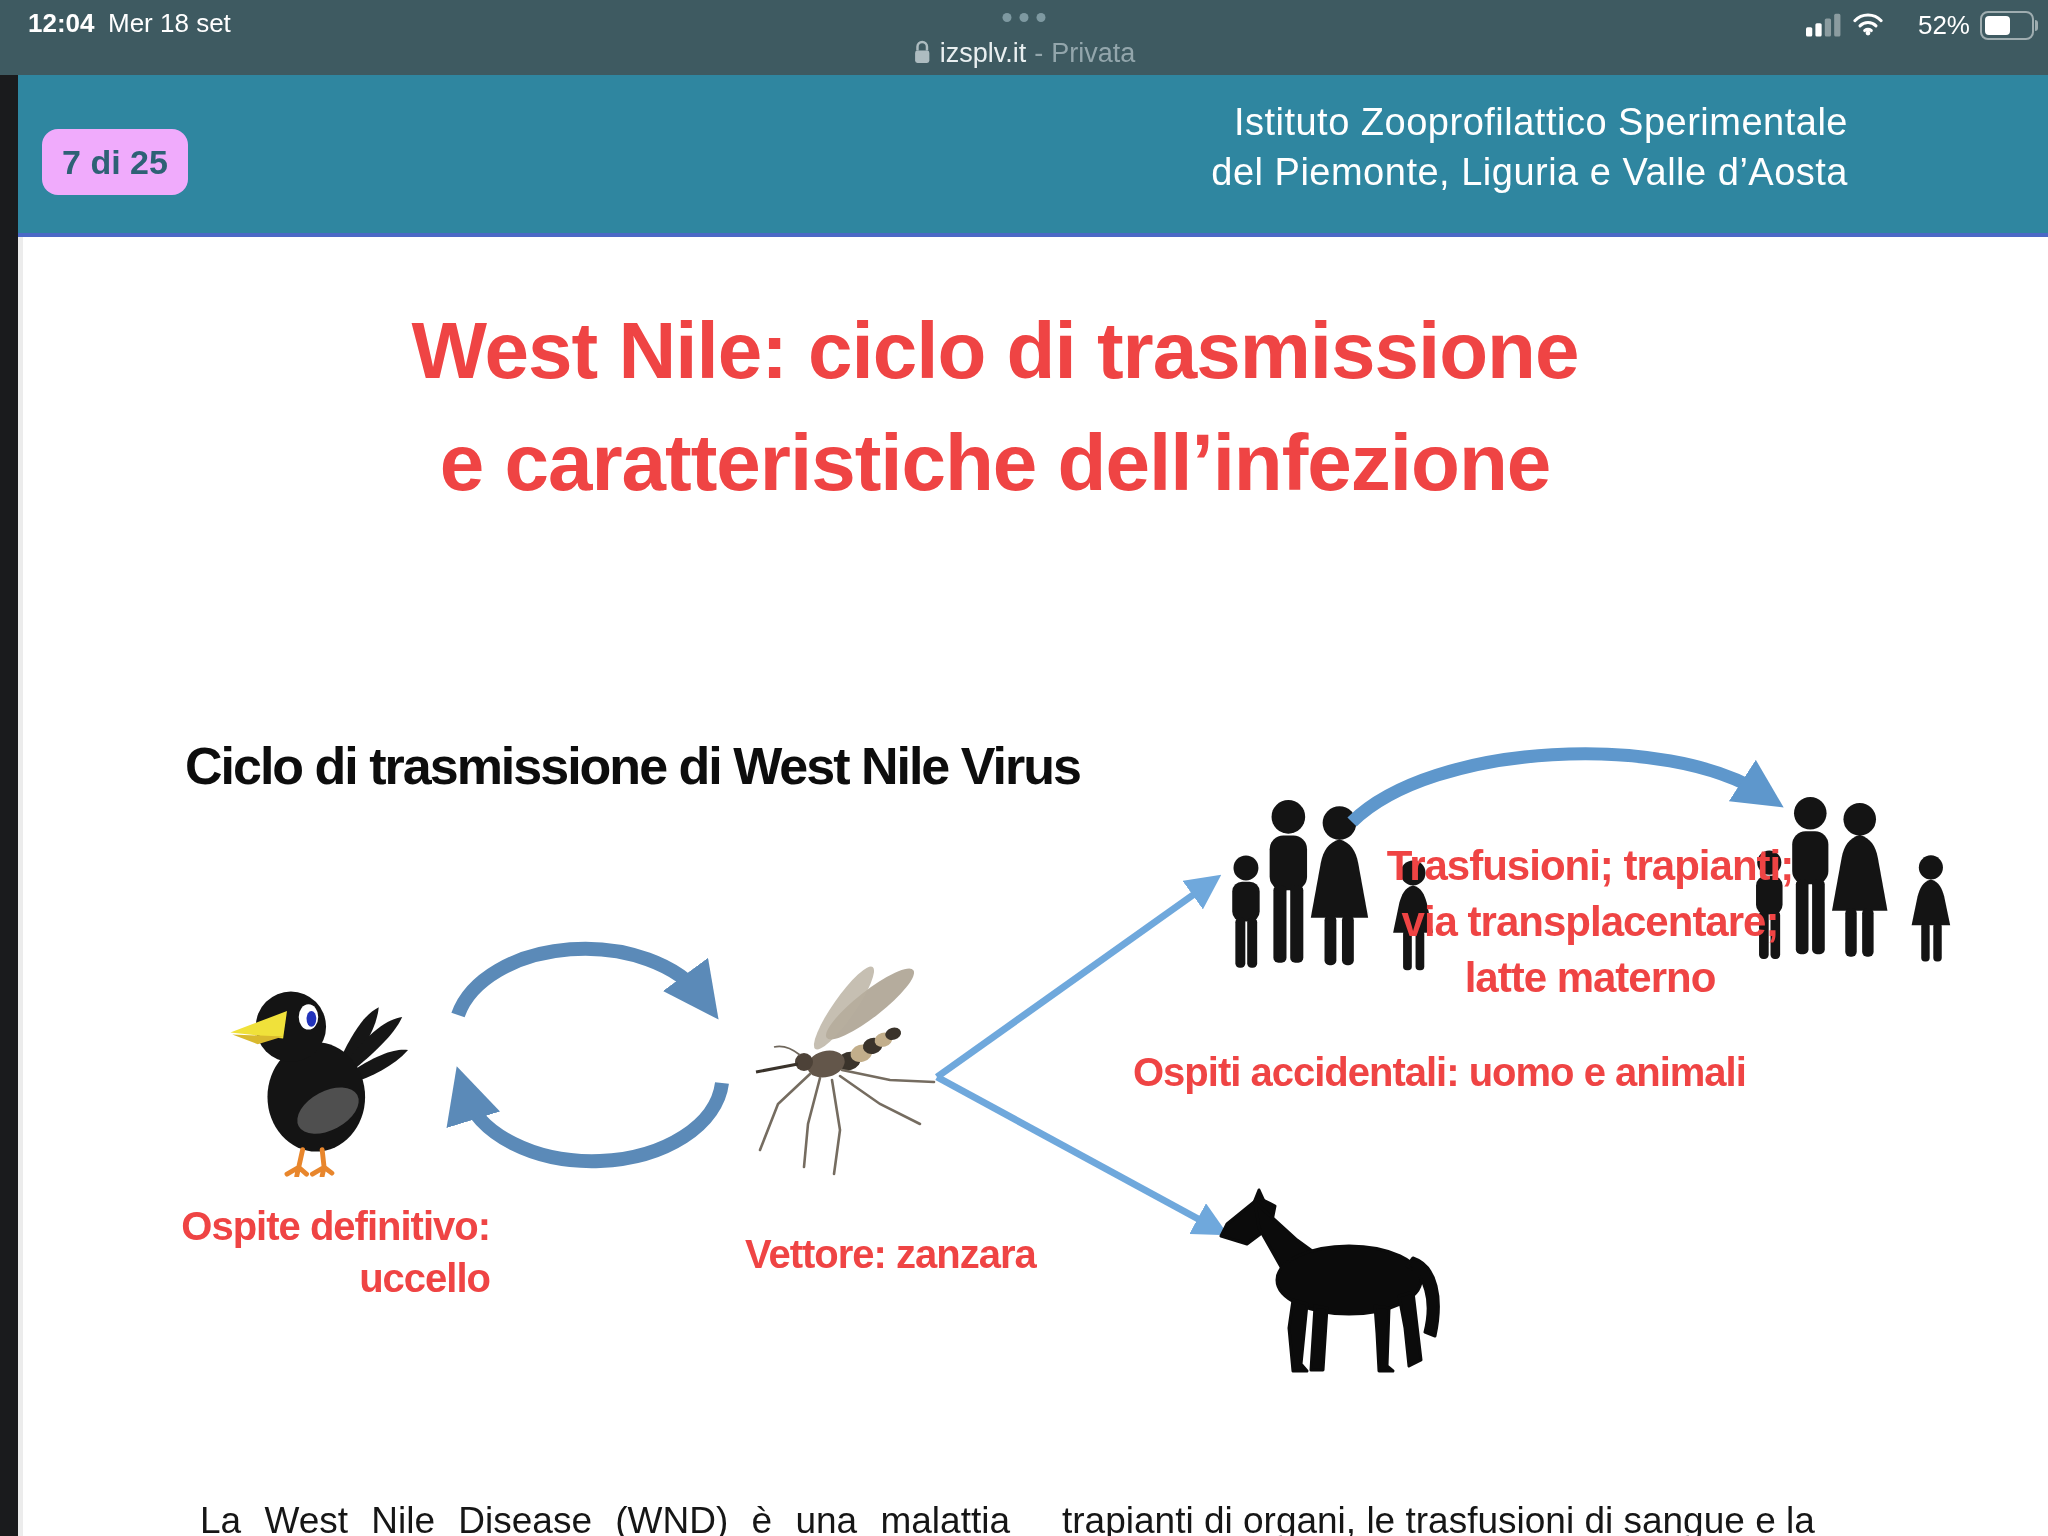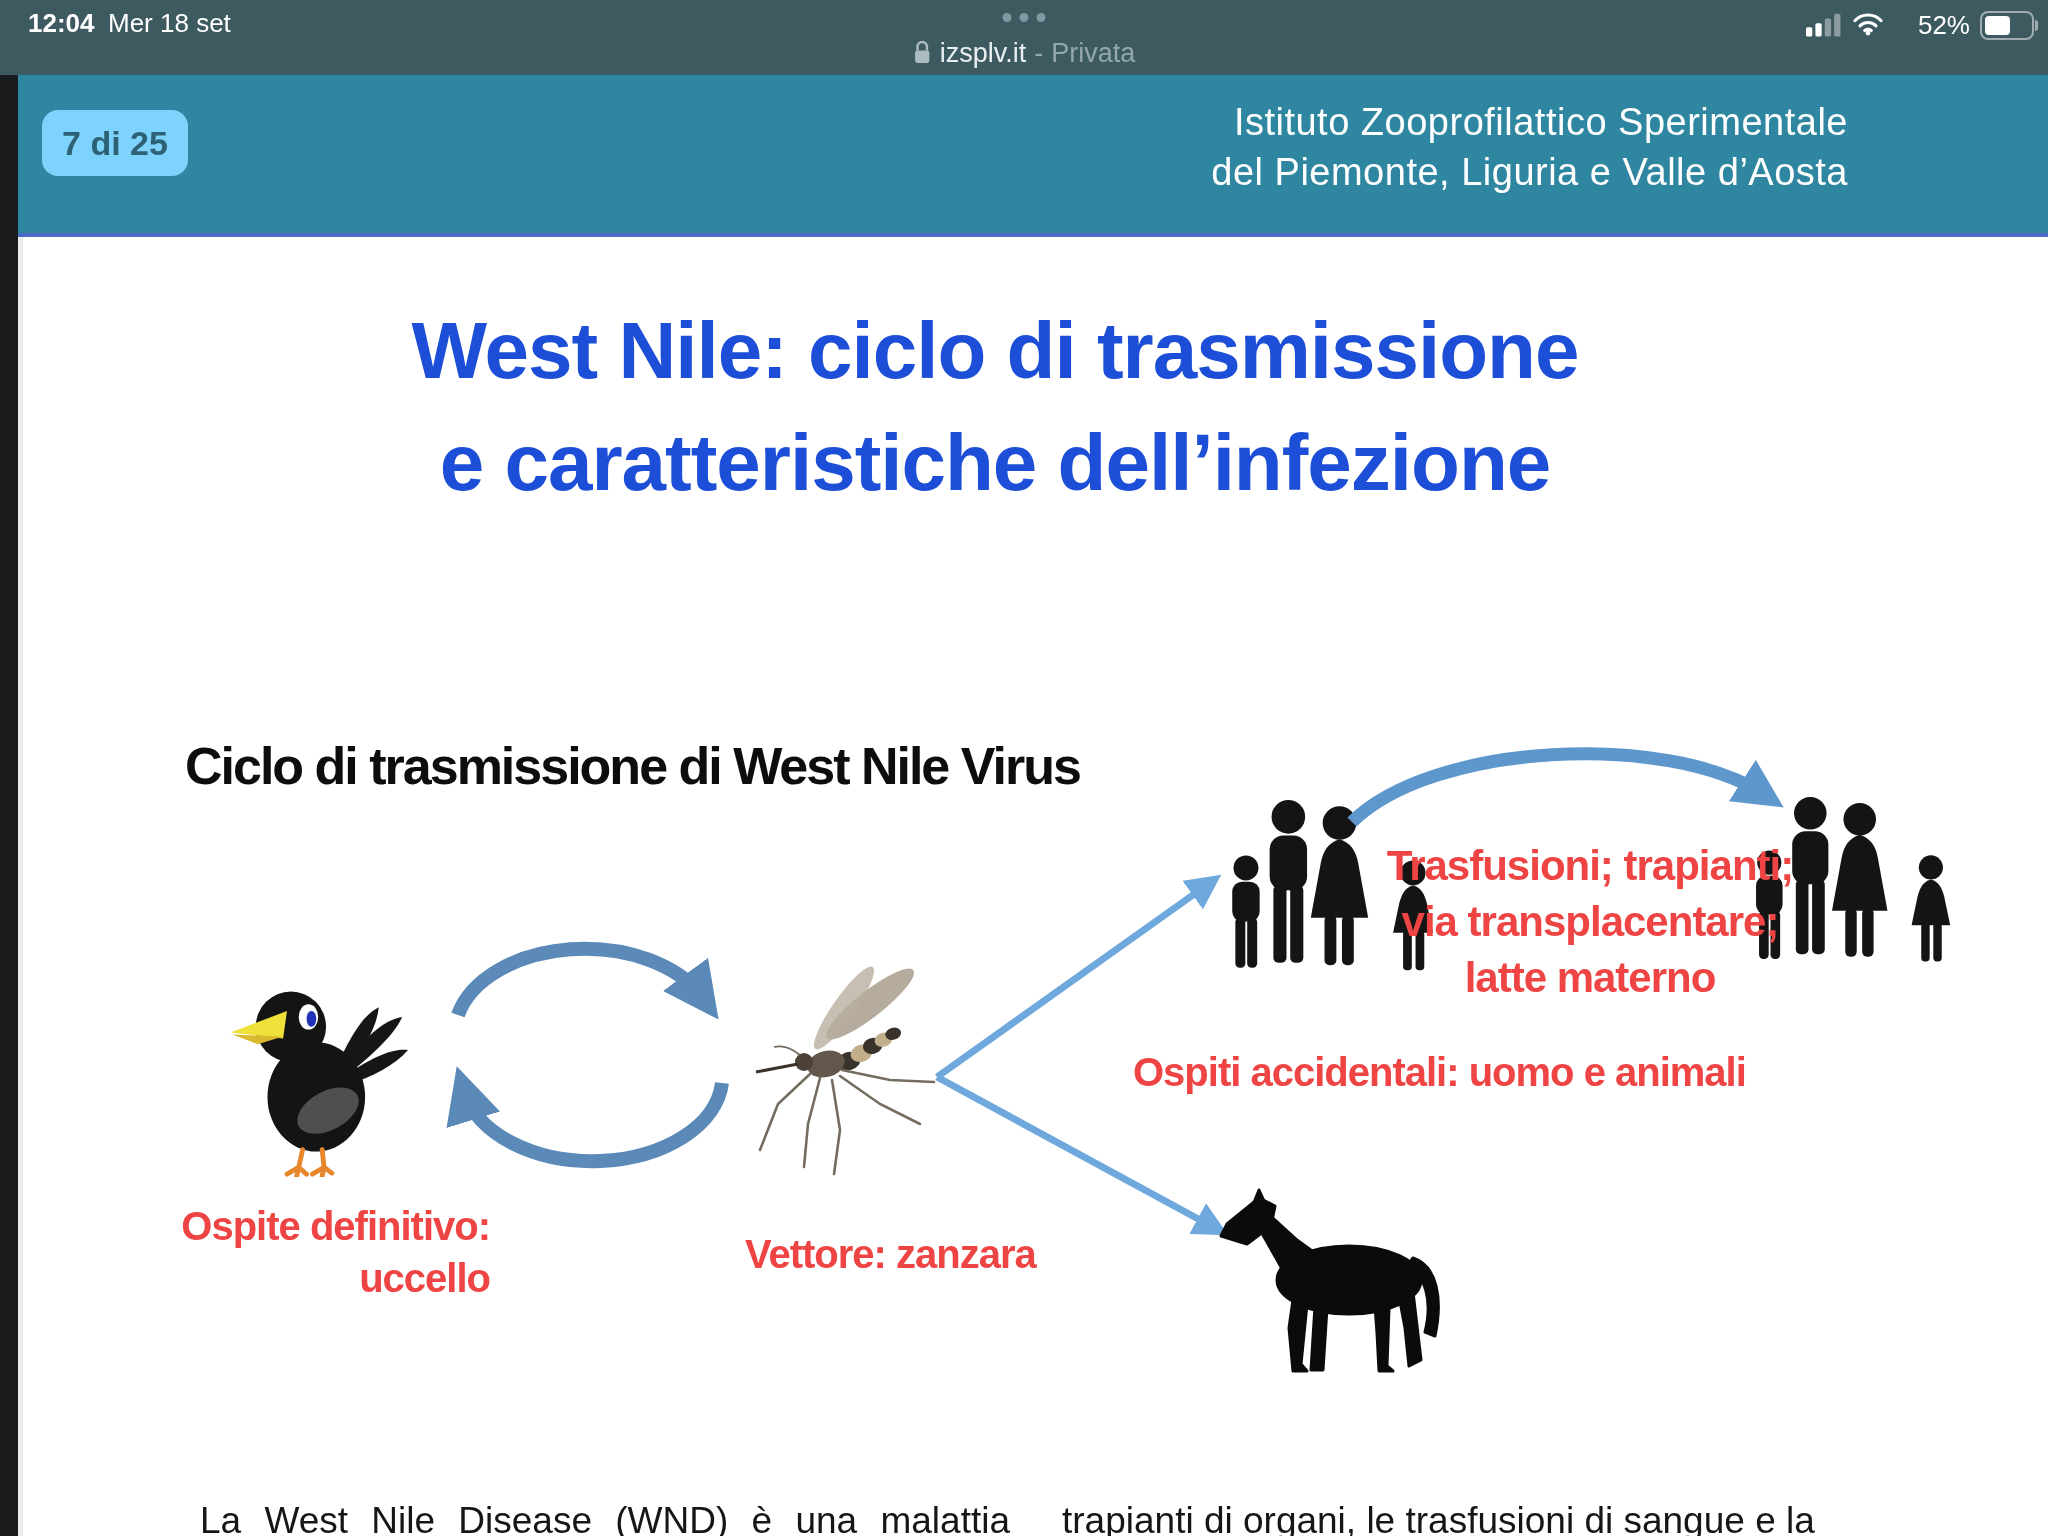--- a/index.html
+++ b/index.html
@@ -24,29 +24,29 @@
   .battery .nub{position:absolute;right:-6px;top:7px;width:3px;height:11px;
                 background:rgba(255,255,255,.5);border-radius:0 3px 3px 0;}
 
   
   .gutter{position:absolute;left:0;top:75px;width:18px;height:1461px;background:#1A1B1D;}
   .gutter-edge{position:absolute;left:18px;top:237px;width:5px;height:1299px;background:#ECECEC;}
 
   
   .page-header{position:absolute;left:18px;top:75px;width:2030px;height:158px;background:#2F86A0;
                border-bottom:4px solid #4B69C6;box-sizing:content-box;}
-  .badge{position:absolute;left:24px;top:35px;width:146px;height:66px;background:#7dd3fc;
+  .badge{position:absolute;left:24px;top:54px;width:146px;height:66px;background:#f0abfc;
          border-radius:16px;display:flex;align-items:center;justify-content:center;
          color:#2E6175;font-size:34px;font-weight:600;}
   .institute{position:absolute;right:200px;top:22px;text-align:right;color:#fff;
              font-size:38px;line-height:50px;font-weight:400;letter-spacing:.5px;}
 
   
   .slide-title{position:absolute;left:20px;top:295px;width:1950px;text-align:center;
-               color:#1d4ed8;font-size:80px;font-weight:bold;line-height:112px;letter-spacing:-1px;}
+               color:#ef4444;font-size:80px;font-weight:bold;line-height:112px;letter-spacing:-1px;}
 
   
   .diagram-heading{position:absolute;left:185px;top:736px;color:#0D0D0D;
                    font-size:52px;font-weight:bold;letter-spacing:-2px;}
   .lbl{position:absolute;color:#ef4444;font-weight:bold;}
   .lbl-transmission{left:1378px;top:838px;width:424px;text-align:center;font-size:42px;line-height:56px;letter-spacing:-1px;}
   .lbl-accidental{left:1133px;top:1050px;font-size:40px;letter-spacing:-1px;}
   .lbl-host{left:180px;top:1200px;width:310px;text-align:right;font-size:40px;line-height:52px;letter-spacing:-1px;}
   .lbl-vector{left:745px;top:1232px;font-size:40px;letter-spacing:-1px;}
 

